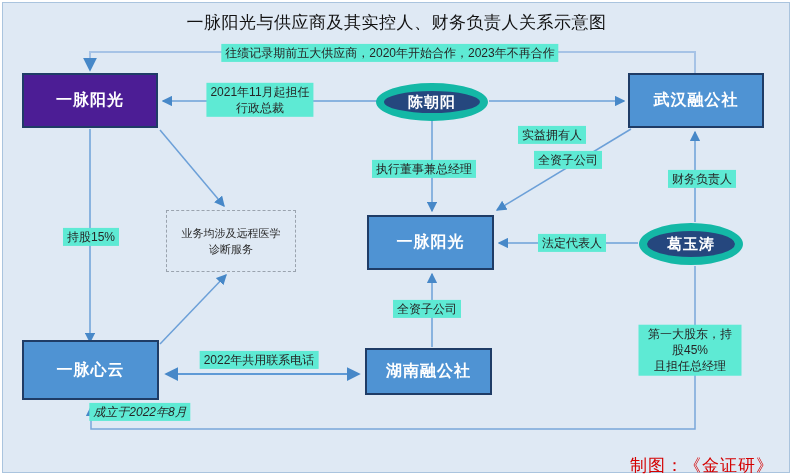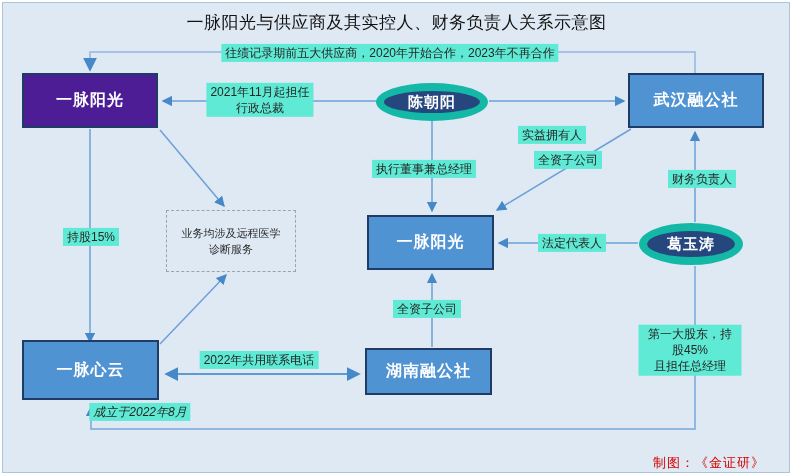--- a/index.html
+++ b/index.html
@@ -6,21 +6,21 @@
   .canvas{position:relative;width:793px;height:476px;background:#ffffff;overflow:hidden;}
   .frame{position:absolute;left:2px;top:2px;right:3px;bottom:3px;background:#dfe9f4;border:1px solid #aac4de;}
   .title{position:absolute;left:0;top:11px;width:100%;text-align:center;font-size:17px;font-weight:normal;color:#121212;letter-spacing:.5px;}
   svg.edges{position:absolute;left:0;top:0;width:793px;height:476px;}
   .box{position:absolute;box-sizing:border-box;display:flex;align-items:center;justify-content:center;color:#ffffff;font-weight:bold;font-size:16px;border:2px solid #1f3c66;letter-spacing:1px;}
   .box.dark{background:#4c1d95;}
   .box.light{background:#4f93d3;}
   .ellipse{position:absolute;box-sizing:border-box;border-radius:50%;background:#25477e;border:8px solid #14b8a6;color:#ffffff;font-weight:bold;font-size:15px;display:flex;align-items:center;justify-content:center;letter-spacing:1px;}
   .note-box{position:absolute;box-sizing:border-box;border:1px dashed #9aa3ae;color:#2b2b2b;font-size:11px;line-height:1.5;display:flex;align-items:center;justify-content:center;text-align:center;padding:4px 8px;}
   .edge-label{position:absolute;transform:translate(-50%,-50%);background:#5eead4;color:#262626;font-size:12px;line-height:1.35;text-align:center;white-space:pre-line;padding:1px 4px;}
-  .credit{position:absolute;right:28px;top:454px;font-size:13px;color:#d40000;letter-spacing:1px;}
+  .credit{position:absolute;right:19px;top:454px;font-size:17px;color:#d40000;letter-spacing:1px;}
 </style>
 </head>
 <body>
 
 <div class="canvas">
   <div class="frame"></div>
 
   <div class="title">一脉阳光与供应商及其实控人、财务负责人关系示意图</div>
 
   <svg class="edges" viewBox="0 0 793 476" xmlns="http://www.w3.org/2000/svg">

